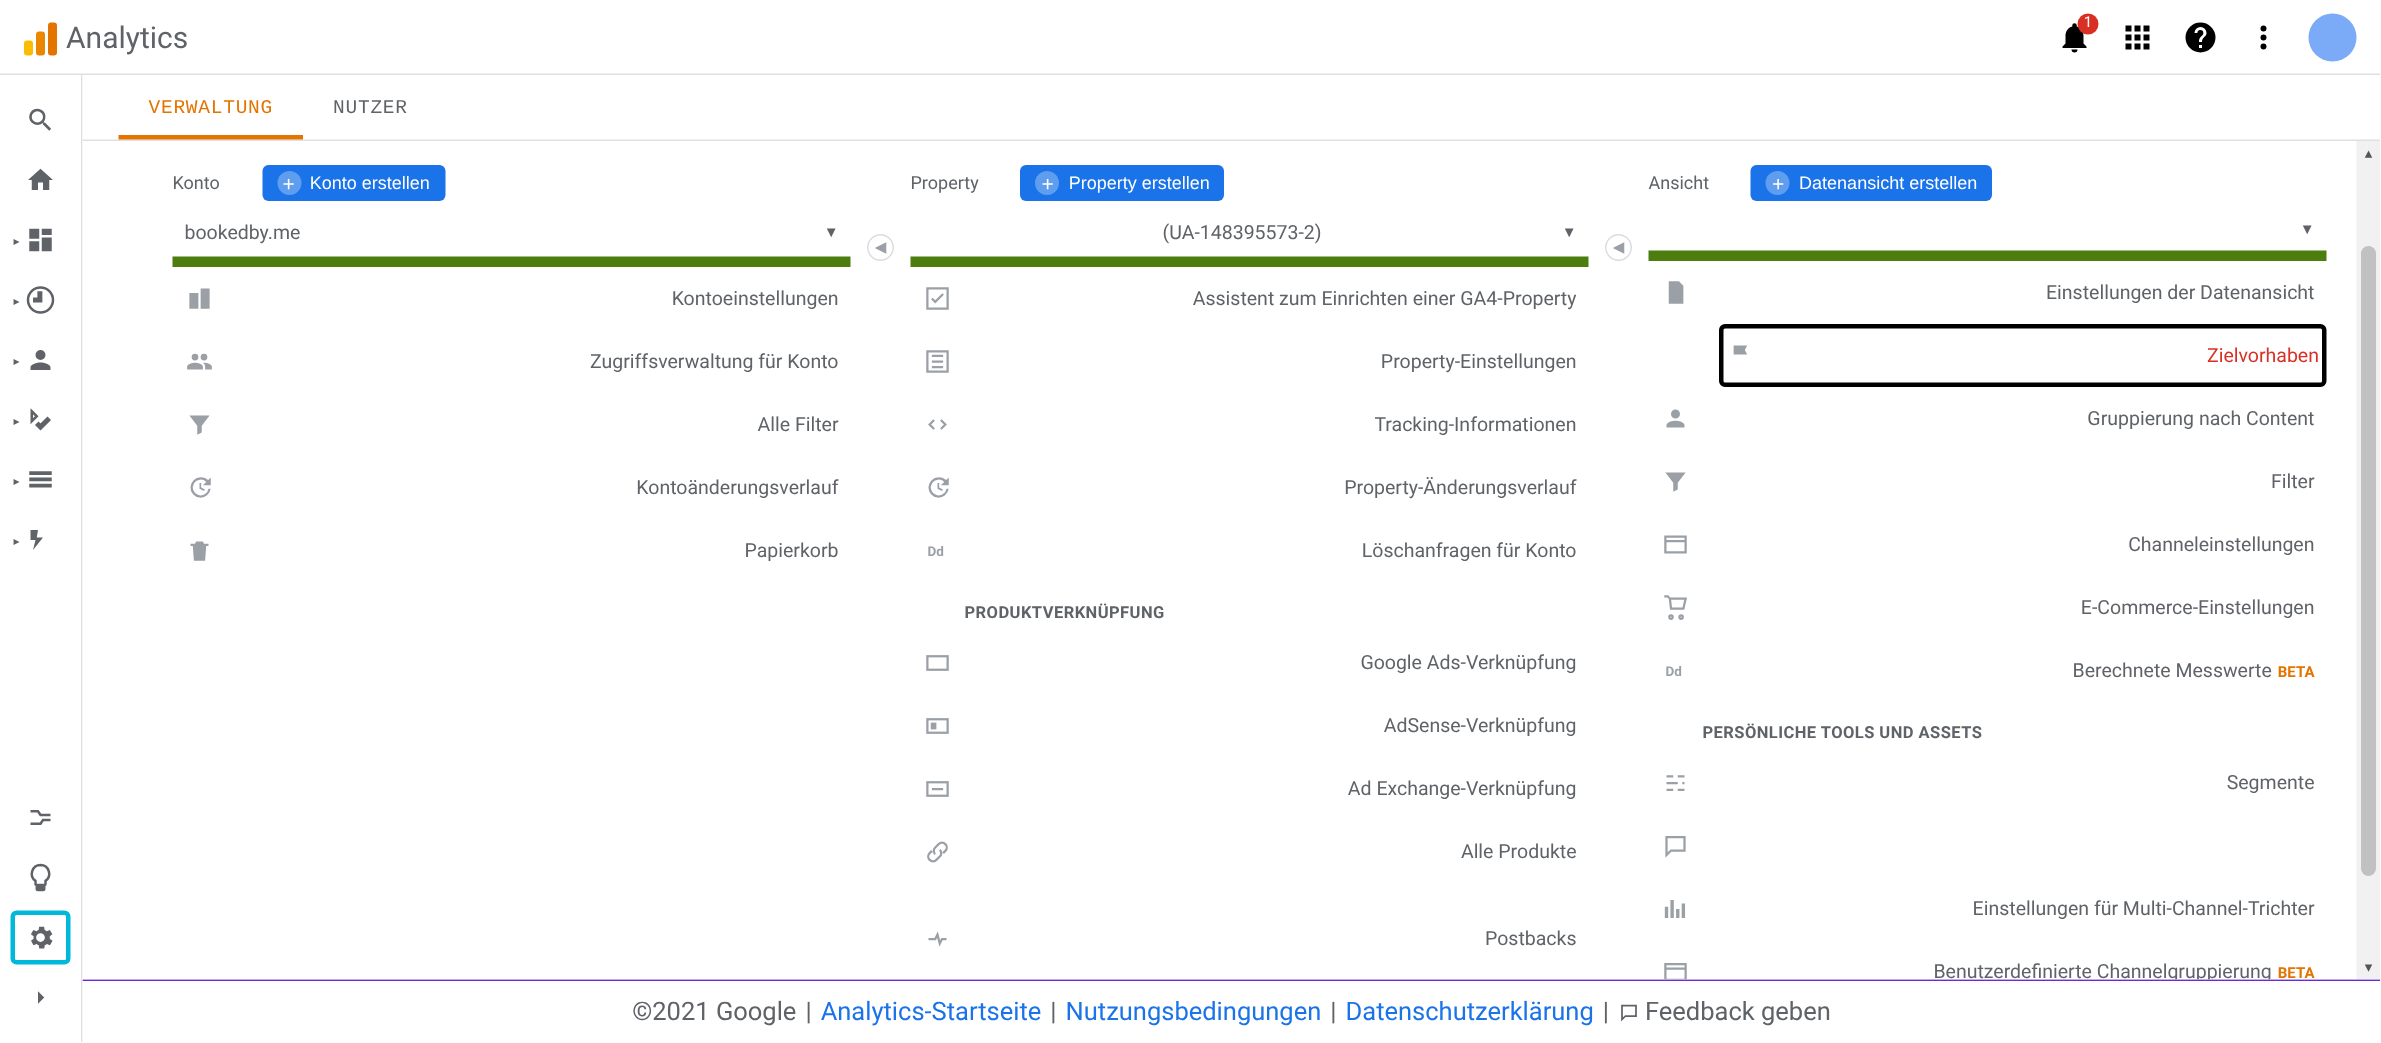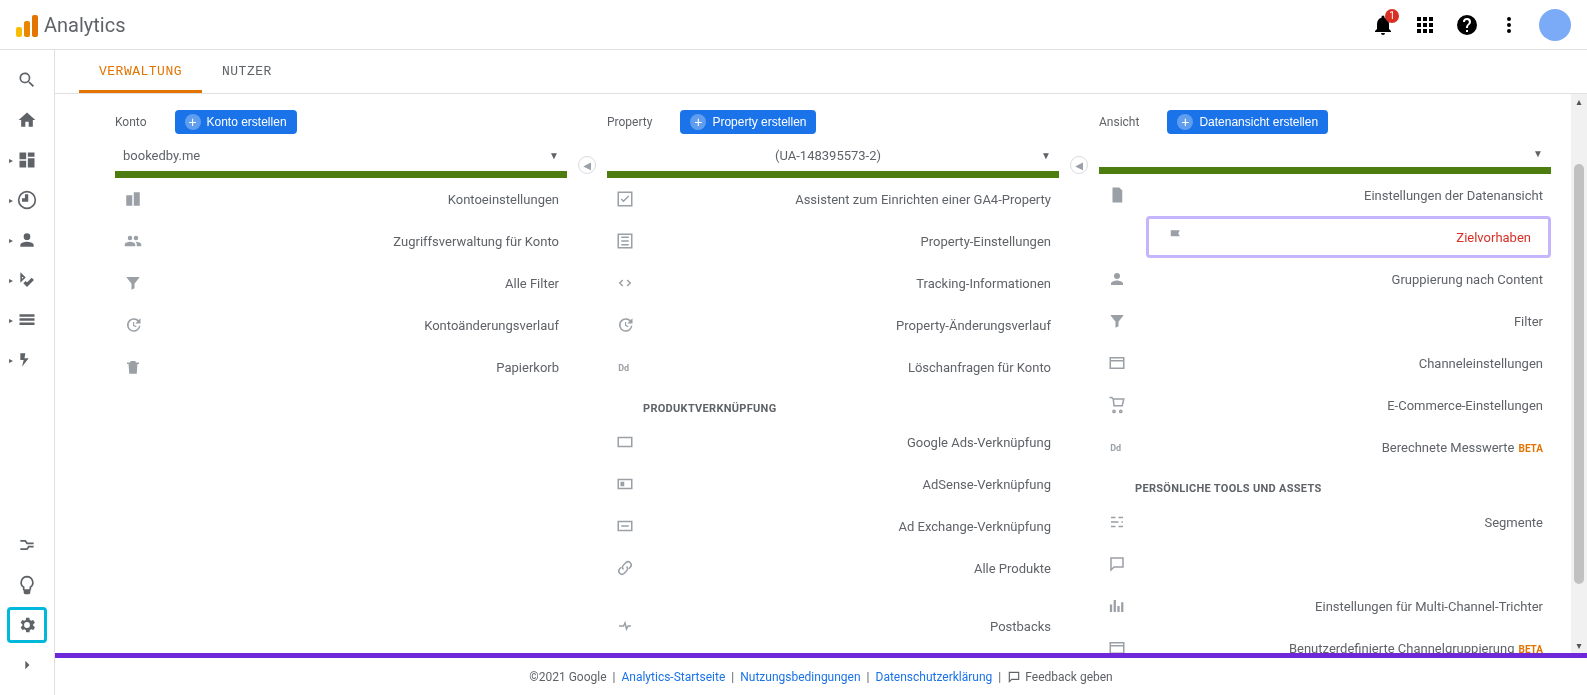--- a/index.html
+++ b/index.html
@@ -51,32 +51,32 @@
   .selector.center .sel-text { text-align: center; }
   .dropdown-caret { font-size: 10px; color: #5f6368; }
 
   .section-header { font-size: 11px; font-weight: bold; color: #5f6368; letter-spacing: 0.3px; padding: 14px 0 6px 36px; }
 
   .menu-list { display: flex; flex-direction: column; }
   .menu-item { display: flex; align-items: center; gap: 14px; padding: 11px 8px; cursor: pointer; color: #5f6368; font-size: 13px; border-radius: 4px; text-align: right; }
   .menu-item .micon { width: 20px; height: 20px; display: flex; align-items: center; justify-content: center; }
   .menu-item .micon svg { width: 18px; height: 18px; fill: #9aa0a6; }
   .menu-item .mlabel { flex: 1; }
-  .menu-item.highlighted { border: 3px solid #c4b5fd; color: #d93025; padding: 8px 17px; margin-left: 47px; }
+  .menu-item.highlighted { border: 3px solid #000000; color: #d93025; padding: 8px 2px; margin-left: 47px; }
   .menu-item.highlighted .micon svg { fill: #9aa0a6; }
   .beta { color: #e37400; font-size: 10px; font-weight: bold; margin-left: 4px; }
 
   .connector { position: absolute; left: -9px; top: 62px; width: 18px; height: 18px; border: 1px solid #dadce0; border-radius: 50%; background: #fff; display: flex; align-items: center; justify-content: center; color: #9aa0a6; font-size: 10px; cursor: pointer; }
 
   .scrollbar { width: 16px; background: #f1f1f1; display: flex; flex-direction: column; justify-content: space-between; align-items: center; padding: 2px 0; }
   .scroll-arrow { font-size: 10px; color: #555; cursor: pointer; }
   .scroll-thumb { width: 10px; flex: 1; margin: 2px 0; background: #c1c1c1; border-radius: 5px; max-height: 420px; }
 
   
-  .footer { height: 42px; border-top: 5px solid #6d28d9; display: flex; align-items: center; justify-content: center; gap: 6px; font-size: 12px; color: #5f6368; background: #fff; }
+  .footer { height: 42px; border-top: 1px solid #6d28d9; display: flex; align-items: center; justify-content: center; gap: 6px; font-size: 17px; color: #5f6368; background: #fff; }
   .footer a { color: #1a73e8; text-decoration: none; cursor: pointer; }
   .footer .sep::before { content: " | "; color: #5f6368; }
   .fb-icon { display: inline-flex; align-items: center; gap: 4px; color: #5f6368; cursor: pointer; }
   .fb-icon svg { width: 14px; height: 14px; fill: #5f6368; }
 </style>
 </head>
 <body>
 
 <div class="app">
 

